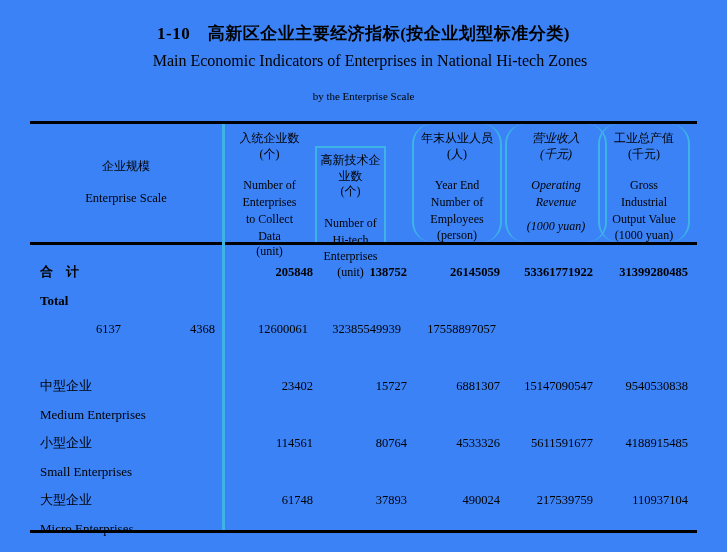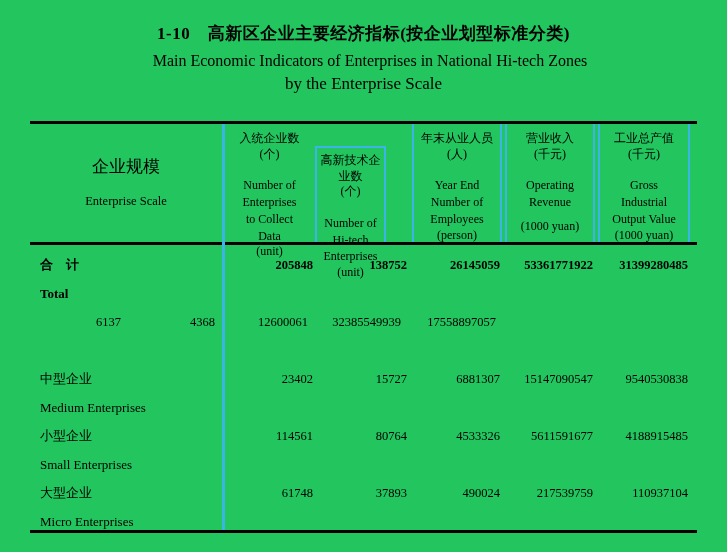--- a/index.html
+++ b/index.html
@@ -1,28 +1,28 @@
 <!DOCTYPE html>
 <html style="--accent: #3cb4e5;"><head>
 <meta charset="utf-8">
 <style>
   html,body { margin:0; padding:0; background:#ffffff; }
   .page {
     position:relative;
     width:727px; height:552px;
-    background:#22c55e;
+    background:#3b82f6;
     font-family:"Liberation Serif","DejaVu Serif",serif;
     color:#000;
     overflow:hidden;
   }
   
   .titles { text-align:center; padding-top:22px; }
   .title-cn { font-size:17px; font-weight:bold; letter-spacing:0.5px; }
   .title-en { font-size:16px; margin-top:7px;padding-left:13px; }
-  .title-en2 { font-size:17px; margin-top:4px; }
+  .title-en2 { font-size:11px; margin-top:20px; }
 
   
   .tbl {
     position:absolute; left:30px; top:121px;
     width:667px; height:412px;
     border-top:3px solid #000;
     border-bottom:3.5px solid #000;
     box-sizing:border-box;
   }
   .col1-divider {
@@ -35,39 +35,40 @@
   .hcell {
     position:absolute; top:0; height:100%;
     display:flex; flex-direction:column; align-items:center;
     text-align:center; box-sizing:border-box;
     padding:7px 2px 8px;
   }
   .hcell .cn { font-size:12px; line-height:1.3; white-space:pre-line; }
   .hcell .en { font-size:12px; line-height:1.4; white-space:pre-line; margin-top:15px; }
   .hcell .unit { font-size:12px; margin-top:auto; }
   .h-stub { left:0; width:192px; justify-content:center; padding:0; }
-  .h-stub .cn { font-size:17px; }
+  .h-stub .cn { font-size:12px; }
   .h-stub .en { font-size:12.5px; }
   .h-col2 { left:194px; width:91px; }
   .h-col3 {
     left:285px; width:71px; top:22px; height:96px;
     border:2.5px solid var(--accent,#3cb4e5); border-bottom:none;
     padding-top:5px;
   }
   .h-box {
     border-left:2.5px solid var(--accent,#3cb4e5);
     border-right:2.5px solid var(--accent,#3cb4e5);
+    border-radius:20px;
   }
   .h-col4 { left:382px; width:90px; }
-  .h-col5 { left:475px; width:90px; }
+  .h-col5 { left:475px; width:102px;font-style:italic; }
   .h-col6 { left:568px; width:92px; }
 
   
   .body { position:relative; }
-  .row { display:flex; height:57px; padding-top:12px; box-sizing:border-box; }
+  .row { display:flex; height:57px; padding-top:19px; box-sizing:border-box; }
   .row .lbl { width:192px; padding-left:10px; box-sizing:border-box; }
   .lbl .cn { font-size:13px; line-height:16px; }
   .lbl .en { font-size:13px; line-height:15px; margin-top:13px; }
   .val { text-align:right; font-size:12.5px; line-height:16px; box-sizing:border-box; }
   .v1 { width:91px; } .v2 { width:94px; } .v3 { width:93px; }
   .v4 { width:93px; } .v5 { width:95px; }
   .row-total { font-weight:bold; }
   .row-total .lbl .cn { letter-spacing:0; }
 </style>
 </head>

